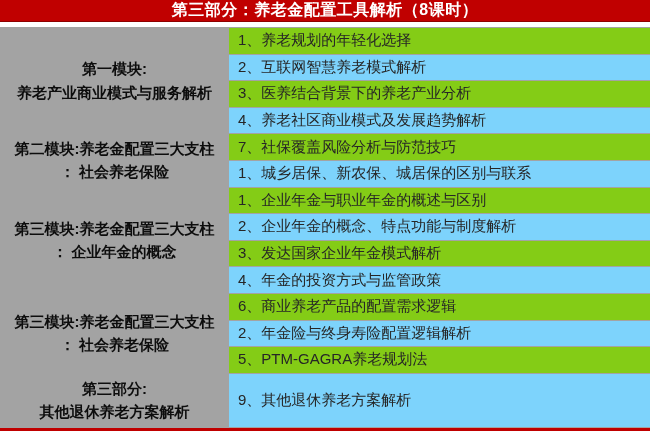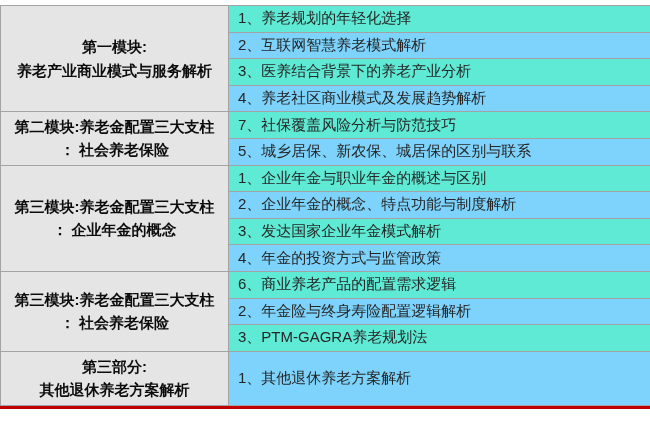--- a/index.html
+++ b/index.html
@@ -41,49 +41,52 @@
   table.course col.c-left  { width: 228px; }
   table.course col.c-right { width: 422px; }
   table.course td {
     border: 1px solid #a3a3a3;
     box-sizing: border-box;
     overflow: hidden;
   }
   tr.r  { height: 26.6px; }
   tr.r-tall { height: 54px; }
   td.module {
-    background: #e5e5e5;
+    background: #a3a3a3;
     text-align: center;
     vertical-align: middle;
     font-weight: bold;
     font-size: 15px;
     color: #0d0d0d;
     line-height: 1.55;
     padding: 0 2px;
   }
   td.item {
     font-size: 15px;
     color: #262626;
     vertical-align: middle;
     padding: 0 4px 0 9px;
     white-space: nowrap;
   }
-  td.item.gray  { background: #5eead4; }
+  td.item.gray  { background: #84cc16; }
   td.item.white { background: #7dd3fc; }
   .bottom-accent {
     width: 650px;
     height: 3px;
     background: #C00000;
   }
 </style>
 </head>
 <body>
 
 <div class="slide">
 
+  <div class="header-bar">
+    <span class="title">第三部分：养老金配置工具解析（8课时）</span>
+  </div>
 
   <div class="gap"></div>
 
   <table class="course">
     <colgroup>
         <col class="c-left">
         <col class="c-right">
       </colgroup>
 
     <tbody>
@@ -105,21 +108,21 @@
         </tr>
 
     <tr class="r">
       <td class="module" rowspan="2">
         <div>第二模块:养老金配置三大支柱</div>
         <div>： 社会养老保险</div>
       </td>
       <td class="item gray">7、社保覆盖风险分析与防范技巧</td>
     </tr>
     <tr class="r">
-          <td class="item white">5、城乡居保、新农保、城居保的区别与联系</td>
+          <td class="item white">1、城乡居保、新农保、城居保的区别与联系</td>
         </tr>
 
     <tr class="r">
       <td class="module" rowspan="4">
         <div>第三模块:养老金配置三大支柱</div>
         <div>： 企业年金的概念</div>
       </td>
       <td class="item gray">1、企业年金与职业年金的概述与区别</td>
     </tr>
     <tr class="r">
@@ -136,28 +139,28 @@
       <td class="module" rowspan="3">
         <div>第三模块:养老金配置三大支柱</div>
         <div>： 社会养老保险</div>
       </td>
       <td class="item gray">6、商业养老产品的配置需求逻辑</td>
     </tr>
     <tr class="r">
           <td class="item white">2、年金险与终身寿险配置逻辑解析</td>
         </tr>
     <tr class="r">
-          <td class="item gray">3、PTM-GAGRA养老规划法</td>
+          <td class="item gray">5、PTM-GAGRA养老规划法</td>
         </tr>
 
     <tr class="r-tall">
       <td class="module">
         <div>第三部分:</div>
         <div>其他退休养老方案解析</div>
       </td>
-      <td class="item white">1、其他退休养老方案解析</td>
+      <td class="item white">9、其他退休养老方案解析</td>
     </tr>
   </tbody>
     </table>
 
   <div class="bottom-accent"></div>
 
 </div>
 
 </body></html>

